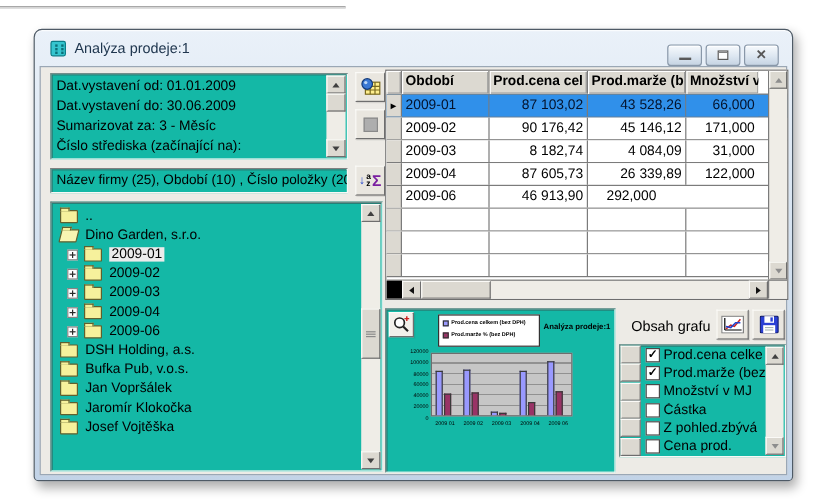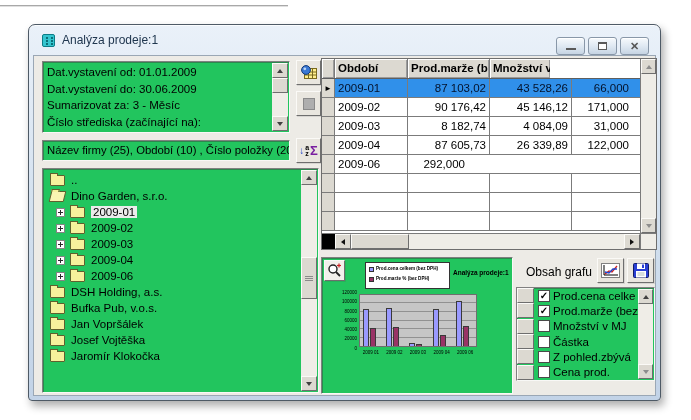--- a/index.html
+++ b/index.html
@@ -31,21 +31,21 @@
     display:flex; align-items:center; justify-content:center;
     font-size:10px; color:#4b4b4b; cursor:default; }
   .glyph-min { width:10px; height:3px; border-bottom:2px solid #595959; margin-top:4px; }
   .glyph-restore { width:9px; height:8px; border:1px solid #595959; box-shadow:inset 0 1px 0 #595959; background:#fdfdfd; }
   .glyph-close { font-size:11px; font-weight:bold; color:#575757; line-height:1; }
 
   .content { position:absolute; left:4px; right:4px; top:30px; bottom:4px;
     background:#edebe6; border:1px solid #9aa7b5; }
 
   
-  .sunken { background:#22c55e; border:1px solid; border-color:#808080 #f8f8f6 #f8f8f6 #808080;
+  .sunken { background:#14b8a6; border:1px solid; border-color:#808080 #f8f8f6 #f8f8f6 #808080;
     box-shadow:inset 1px 1px 0 rgba(60,60,60,0.45); }
   .raised-btn { background:#e9e6df; border:1px solid; border-color:#fbfaf7 #6e6e6e #6e6e6e #fbfaf7;
     box-shadow:1px 1px 0 #40404022; cursor:default; }
 
   .sb { background:#efede7; }
   .sb-btn { height:15px; width:100%; background:#dcd9d1; border:1px solid;
     border-color:#fbfaf7 #6e6e6e #6e6e6e #fbfaf7;
     display:flex; align-items:center; justify-content:center; }
   .sb-btn.h { width:16px; height:100%; }
   .tri-up   { width:0; height:0; border-left:3px solid transparent; border-right:3px solid transparent; border-bottom:4px solid #404040; }
@@ -271,25 +271,25 @@
         <div class="tree-row">
             <span class="folder"></span>
             <span class="tree-label">Bufka Pub, v.o.s.</span>
           </div>
         <div class="tree-row">
             <span class="folder"></span>
             <span class="tree-label">Jan Vopršálek</span>
           </div>
         <div class="tree-row">
             <span class="folder"></span>
+            <span class="tree-label">Jaromír Klokočka</span>
+          </div>
+        <div class="tree-row">
+            <span class="folder"></span>
             <span class="tree-label">Josef Vojtěška</span>
-          </div>
-        <div class="tree-row">
-            <span class="folder"></span>
-            <span class="tree-label">Jaromír Klokočka</span>
           </div>
       </div>
       <div class="vscroll sb">
         <div class="sb-btn">
             <span class="tri-up"></span>
           </div>
         <div class="track">
           <div class="sb-thumb">
               <span class="grip"></span>
             </div>
@@ -297,20 +297,21 @@
         <div class="sb-btn">
             <span class="tri-down"></span>
           </div>
       </div>
     </div>
 
     <div class="grid">
       <div class="t-row t-head">
         <div class="t-ind"></div>
         <div class="t-cell w1">Období</div>
+        <div class="t-cell w2">Prod.cena cel</div>
         <div class="t-cell w3">Prod.marže (b</div>
         <div class="t-cell w4">Množství v</div>
       </div>
       <div class="t-row sel">
         <div class="t-ind" style="background:#dcd9d1;">
             <span>►</span>
           </div>
         <div class="t-cell w1">2009-01</div>
         <div class="t-cell w2 num">87 103,02</div>
         <div class="t-cell w3 num">43 528,26</div>
@@ -333,20 +334,21 @@
       <div class="t-row">
         <div class="t-ind"></div>
         <div class="t-cell w1">2009-04</div>
         <div class="t-cell w2 num">87 605,73</div>
         <div class="t-cell w3 num">26 339,89</div>
         <div class="t-cell w4 num">122,000</div>
       </div>
       <div class="t-row">
         <div class="t-ind"></div>
         <div class="t-cell w1">2009-06</div>
+        <div class="t-cell w3 num">46 913,90</div>
         <div class="t-cell w4 num">292,000</div>
       </div>
       <div class="t-row">
           <div class="t-ind"></div>
           <div class="t-cell w1"></div>
           <div class="t-cell w2"></div>
           <div class="t-cell w3"></div>
           <div class="t-cell w4"></div>
         </div>
       <div class="t-row">

